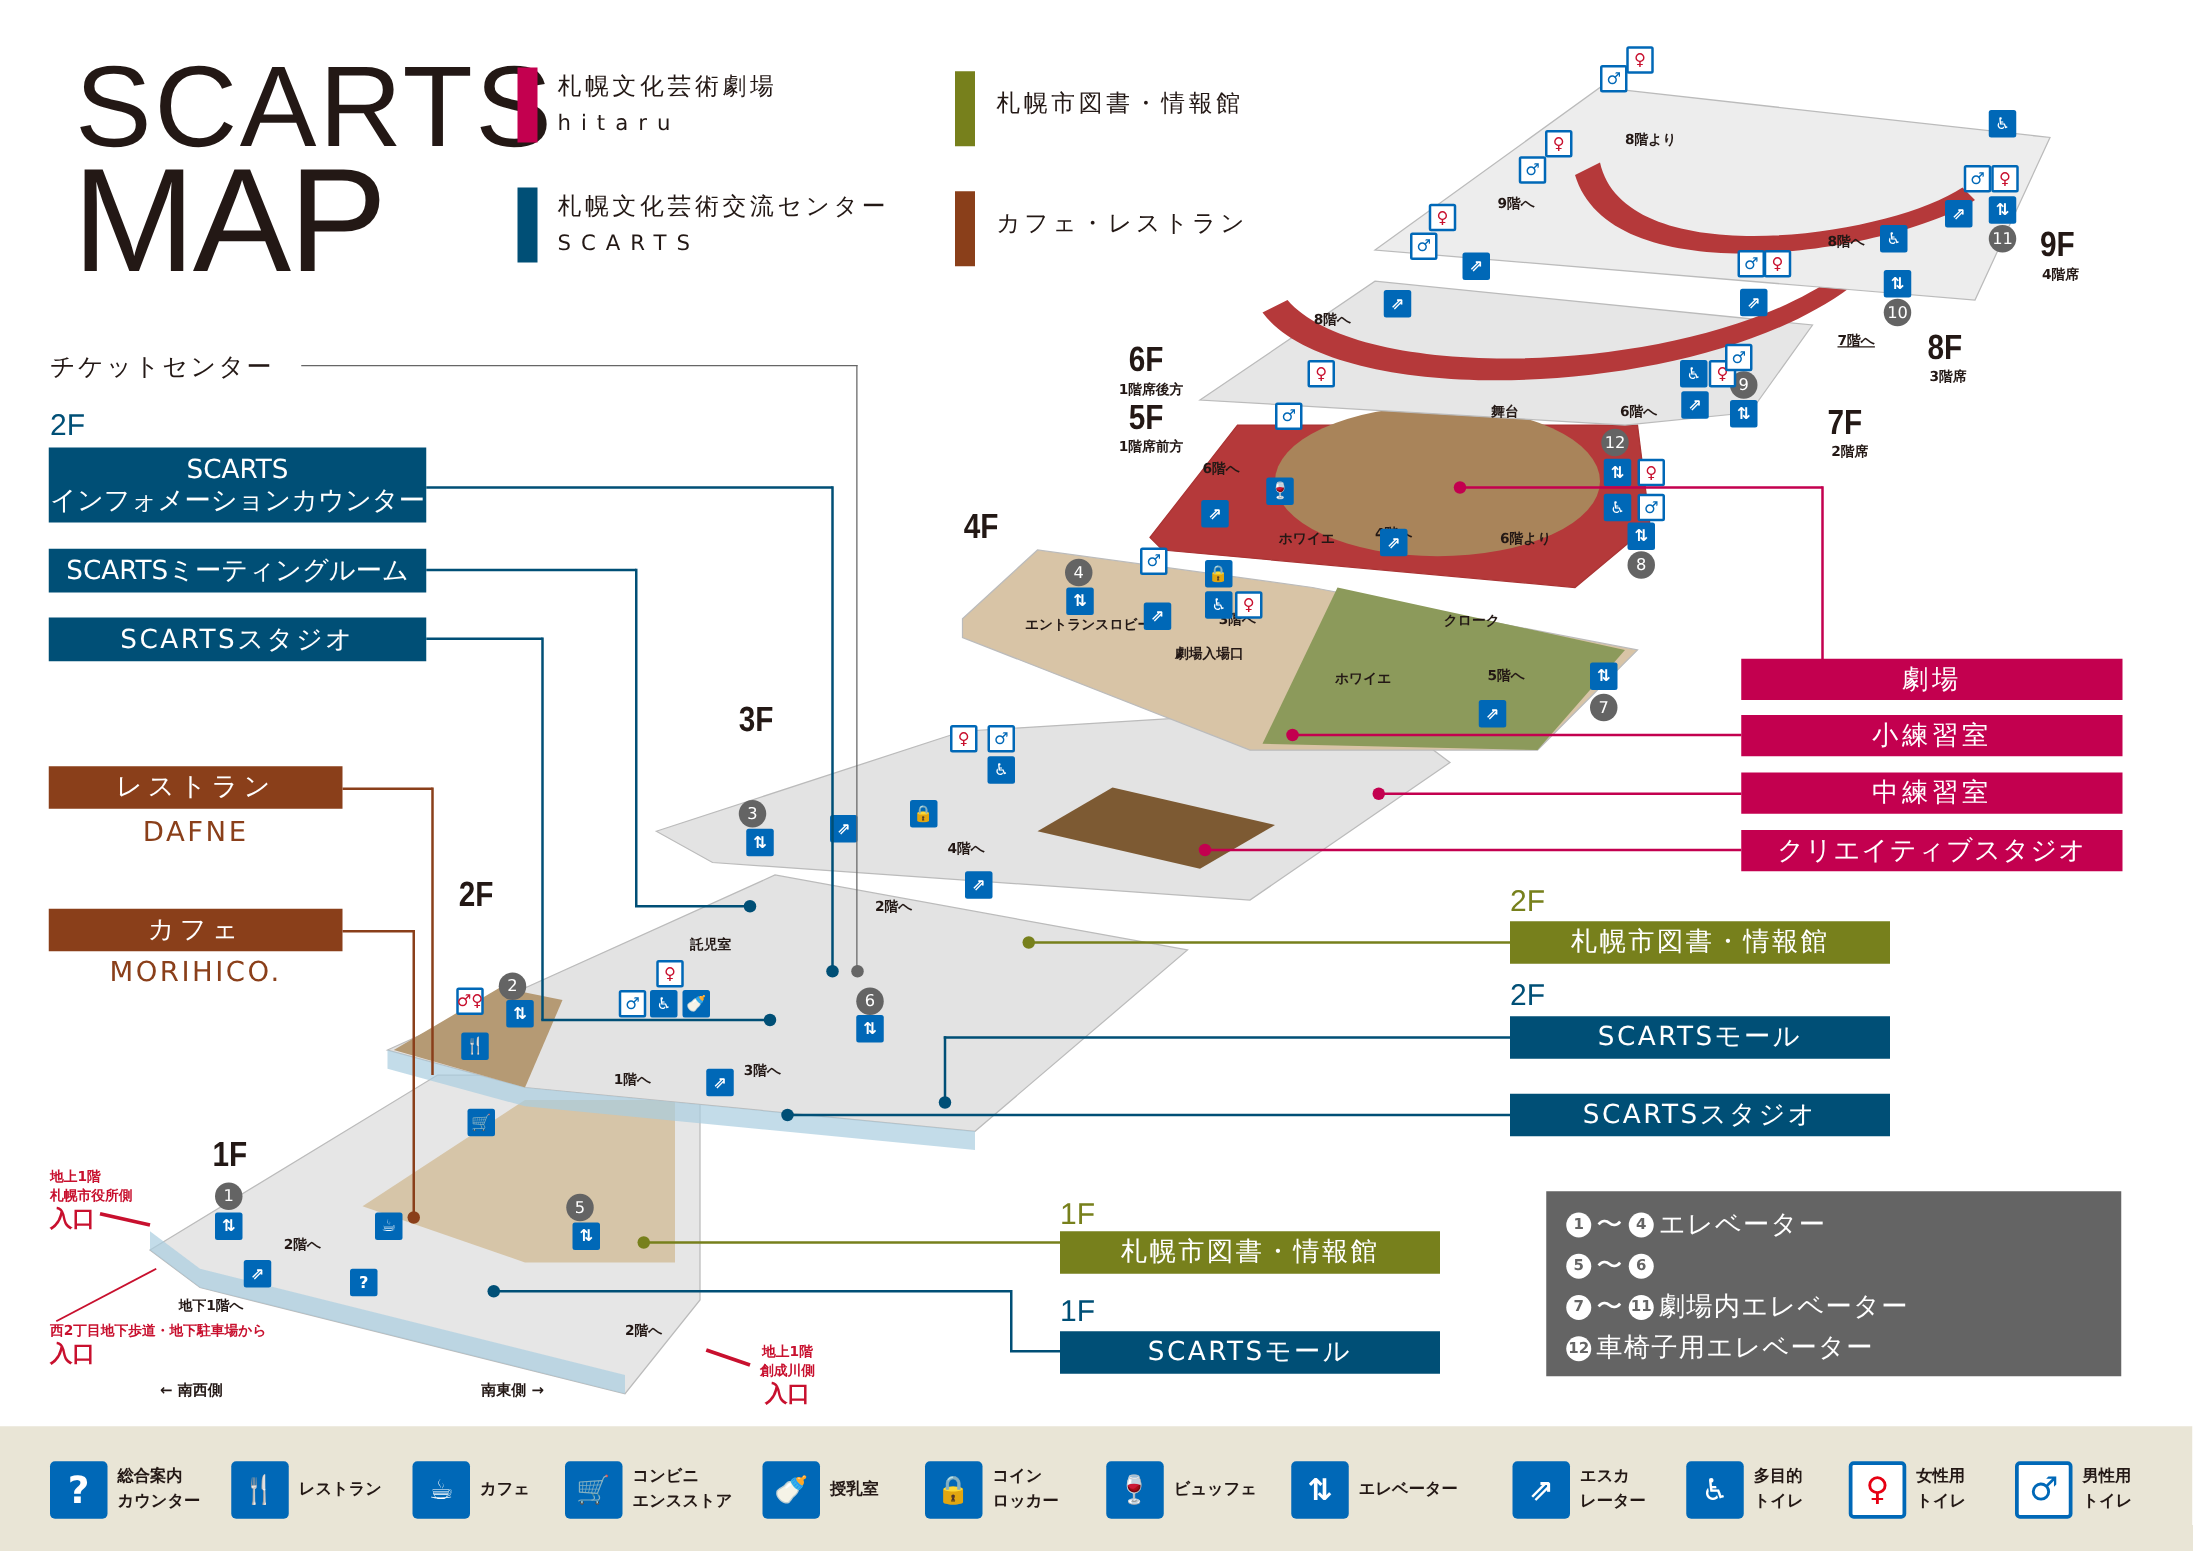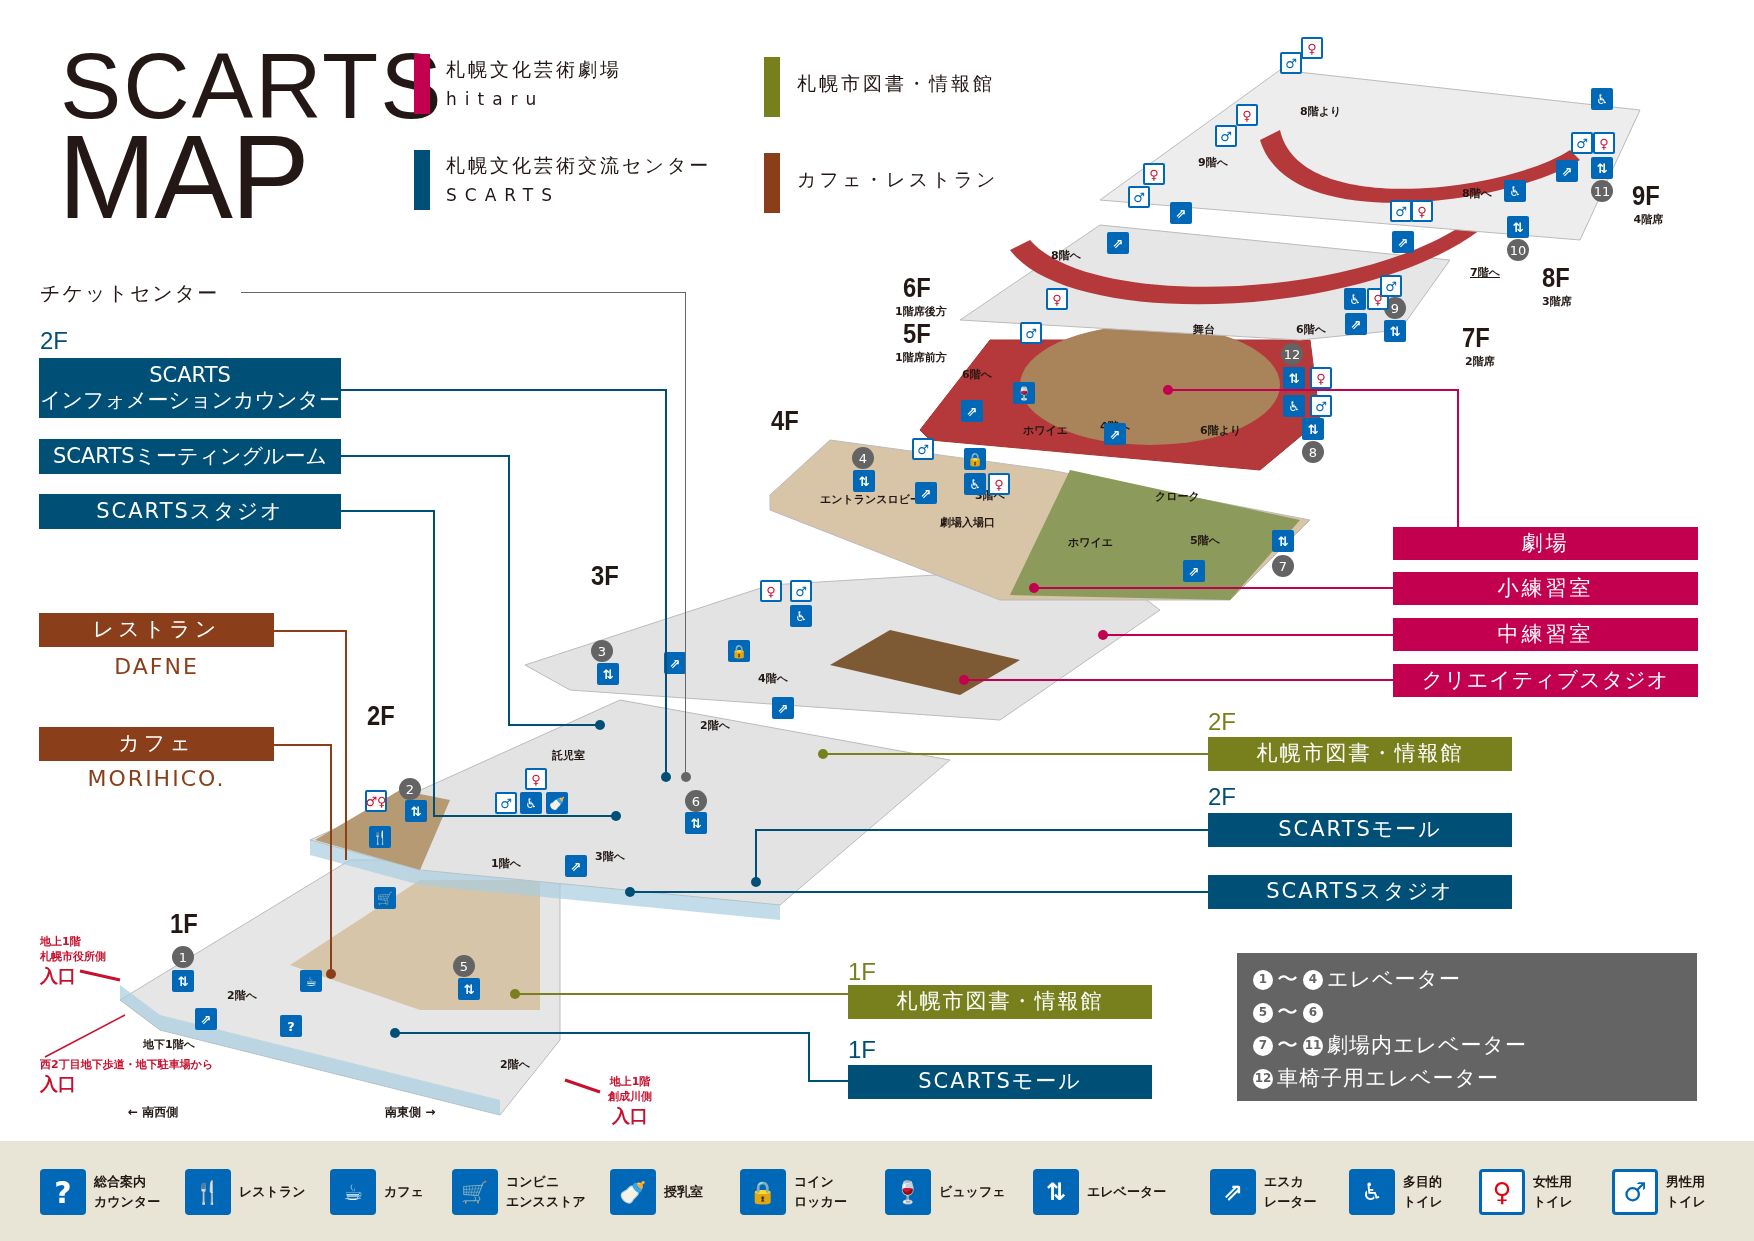--- a/index.html
+++ b/index.html
@@ -96,21 +96,21 @@
   <div class="floor-sub">1階席前方</div>
 </div>
 <div class="abs" style="left:895px;top:272px;text-align:center;">
   <div class="floor-big">6F</div>
   <div class="floor-sub">1階席後方</div>
 </div>
 <div class="abs" style="left:1462px;top:322px;text-align:right;">
   <div class="floor-big">7F</div>
   <div class="floor-sub">2階席</div>
 </div>
-<div class="abs" style="left:1542px;top:262px;">
+<div class="abs" style="left:1542px;top:262px;text-align:center;">
   <div class="floor-big">8F</div>
   <div class="floor-sub">3階席</div>
 </div>
 <div class="abs" style="left:1632px;top:180px;text-align:center;">
   <div class="floor-big">9F</div>
   <div class="floor-sub">4階席</div>
 </div>
 
 <div class="maptxt" style="left:820px;top:492px;">エントランスロビー</div>
 <div class="maptxt" style="left:940px;top:515px;">劇場入場口</div>

